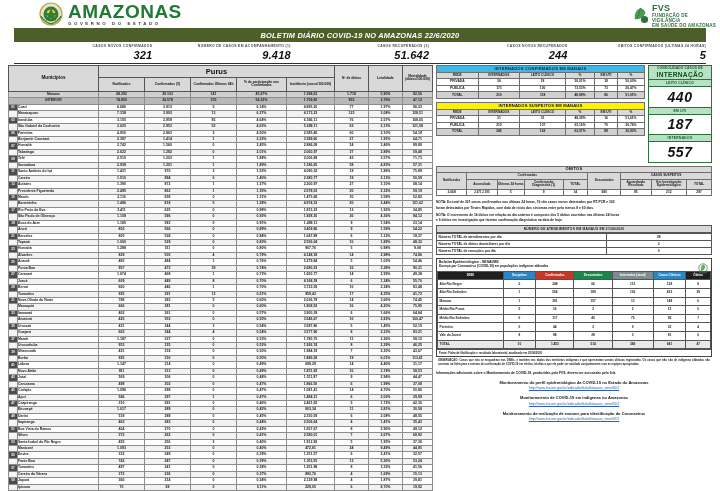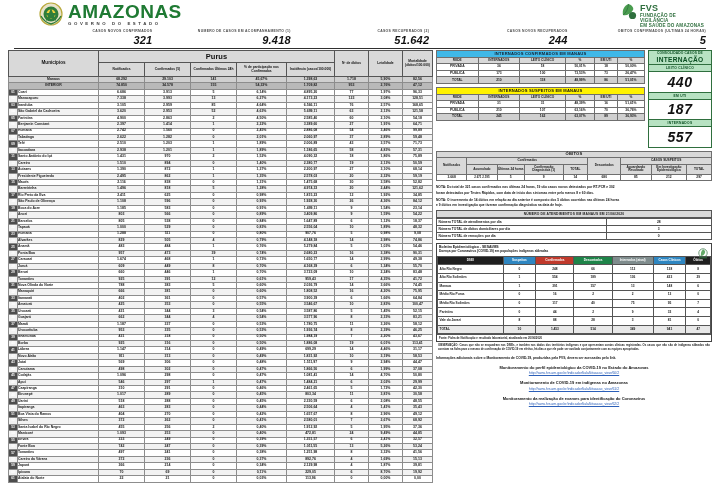--- a/index.html
+++ b/index.html
@@ -18,21 +18,21 @@
   .brand-logo svg{display:block;}
   .brand-words{margin-left:4px;line-height:1;}
   .brand-title{
     font-size:19px;font-weight:bold;letter-spacing:.5px;
     color:#1f7a33;font-family:"Liberation Sans",sans-serif;
   }
   .brand-sub{
     font-size:4.3px;font-weight:bold;letter-spacing:2.6px;
     color:#3a3a3a;margin-top:1px;
   }
-  .fvs{position:absolute;right:16px;top:3px;display:flex;gap:3px;}
+  .fvs{position:absolute;right:4px;top:3px;display:flex;align-items:center;gap:3px;}
   .fvs-mark{width:17px;height:17px;flex:none;}
   .fvs-txt{line-height:1.12;}
   .fvs-l1{font-size:4.6px;font-weight:bold;color:#2f6f3e;letter-spacing:.2px;}
   .fvs-l2{font-size:4.6px;font-weight:bold;color:#2f6f3e;letter-spacing:.2px;}
   .fvs-big{font-size:9px;font-weight:bold;color:#2f6f3e;letter-spacing:.3px;}
 
   
   .titlestrip{
     margin:1px 14px 0 14px;
     background:#4d5e2a;color:#ffffff;
@@ -198,20 +198,21 @@
       </div>
       <div class="fvs-txt">
         <div class="fvs-big">FVS</div>
         <div class="fvs-l1">FUNDAÇÃO DE</div>
         <div class="fvs-l2">VIGILÂNCIA</div>
         <div class="fvs-l2">EM SAÚDE DO AMAZONAS</div>
       </div>
     </div>
   </div>
 
+  <div class="titlestrip">BOLETIM DIÁRIO COVID-19 NO AMAZONAS 22/6/2020</div>
 
   <div class="kpistrip">
     <div class="kpi">
       <div class="kpi-label">CASOS NOVOS CONFIRMADOS</div>
       <div class="kpi-value">321</div>
     </div>
     <div class="kpi">
       <div class="kpi-label">NÚMERO DE CASOS EM ACOMPANHAMENTO (1)</div>
       <div class="kpi-value">9.418</div>
     </div>

